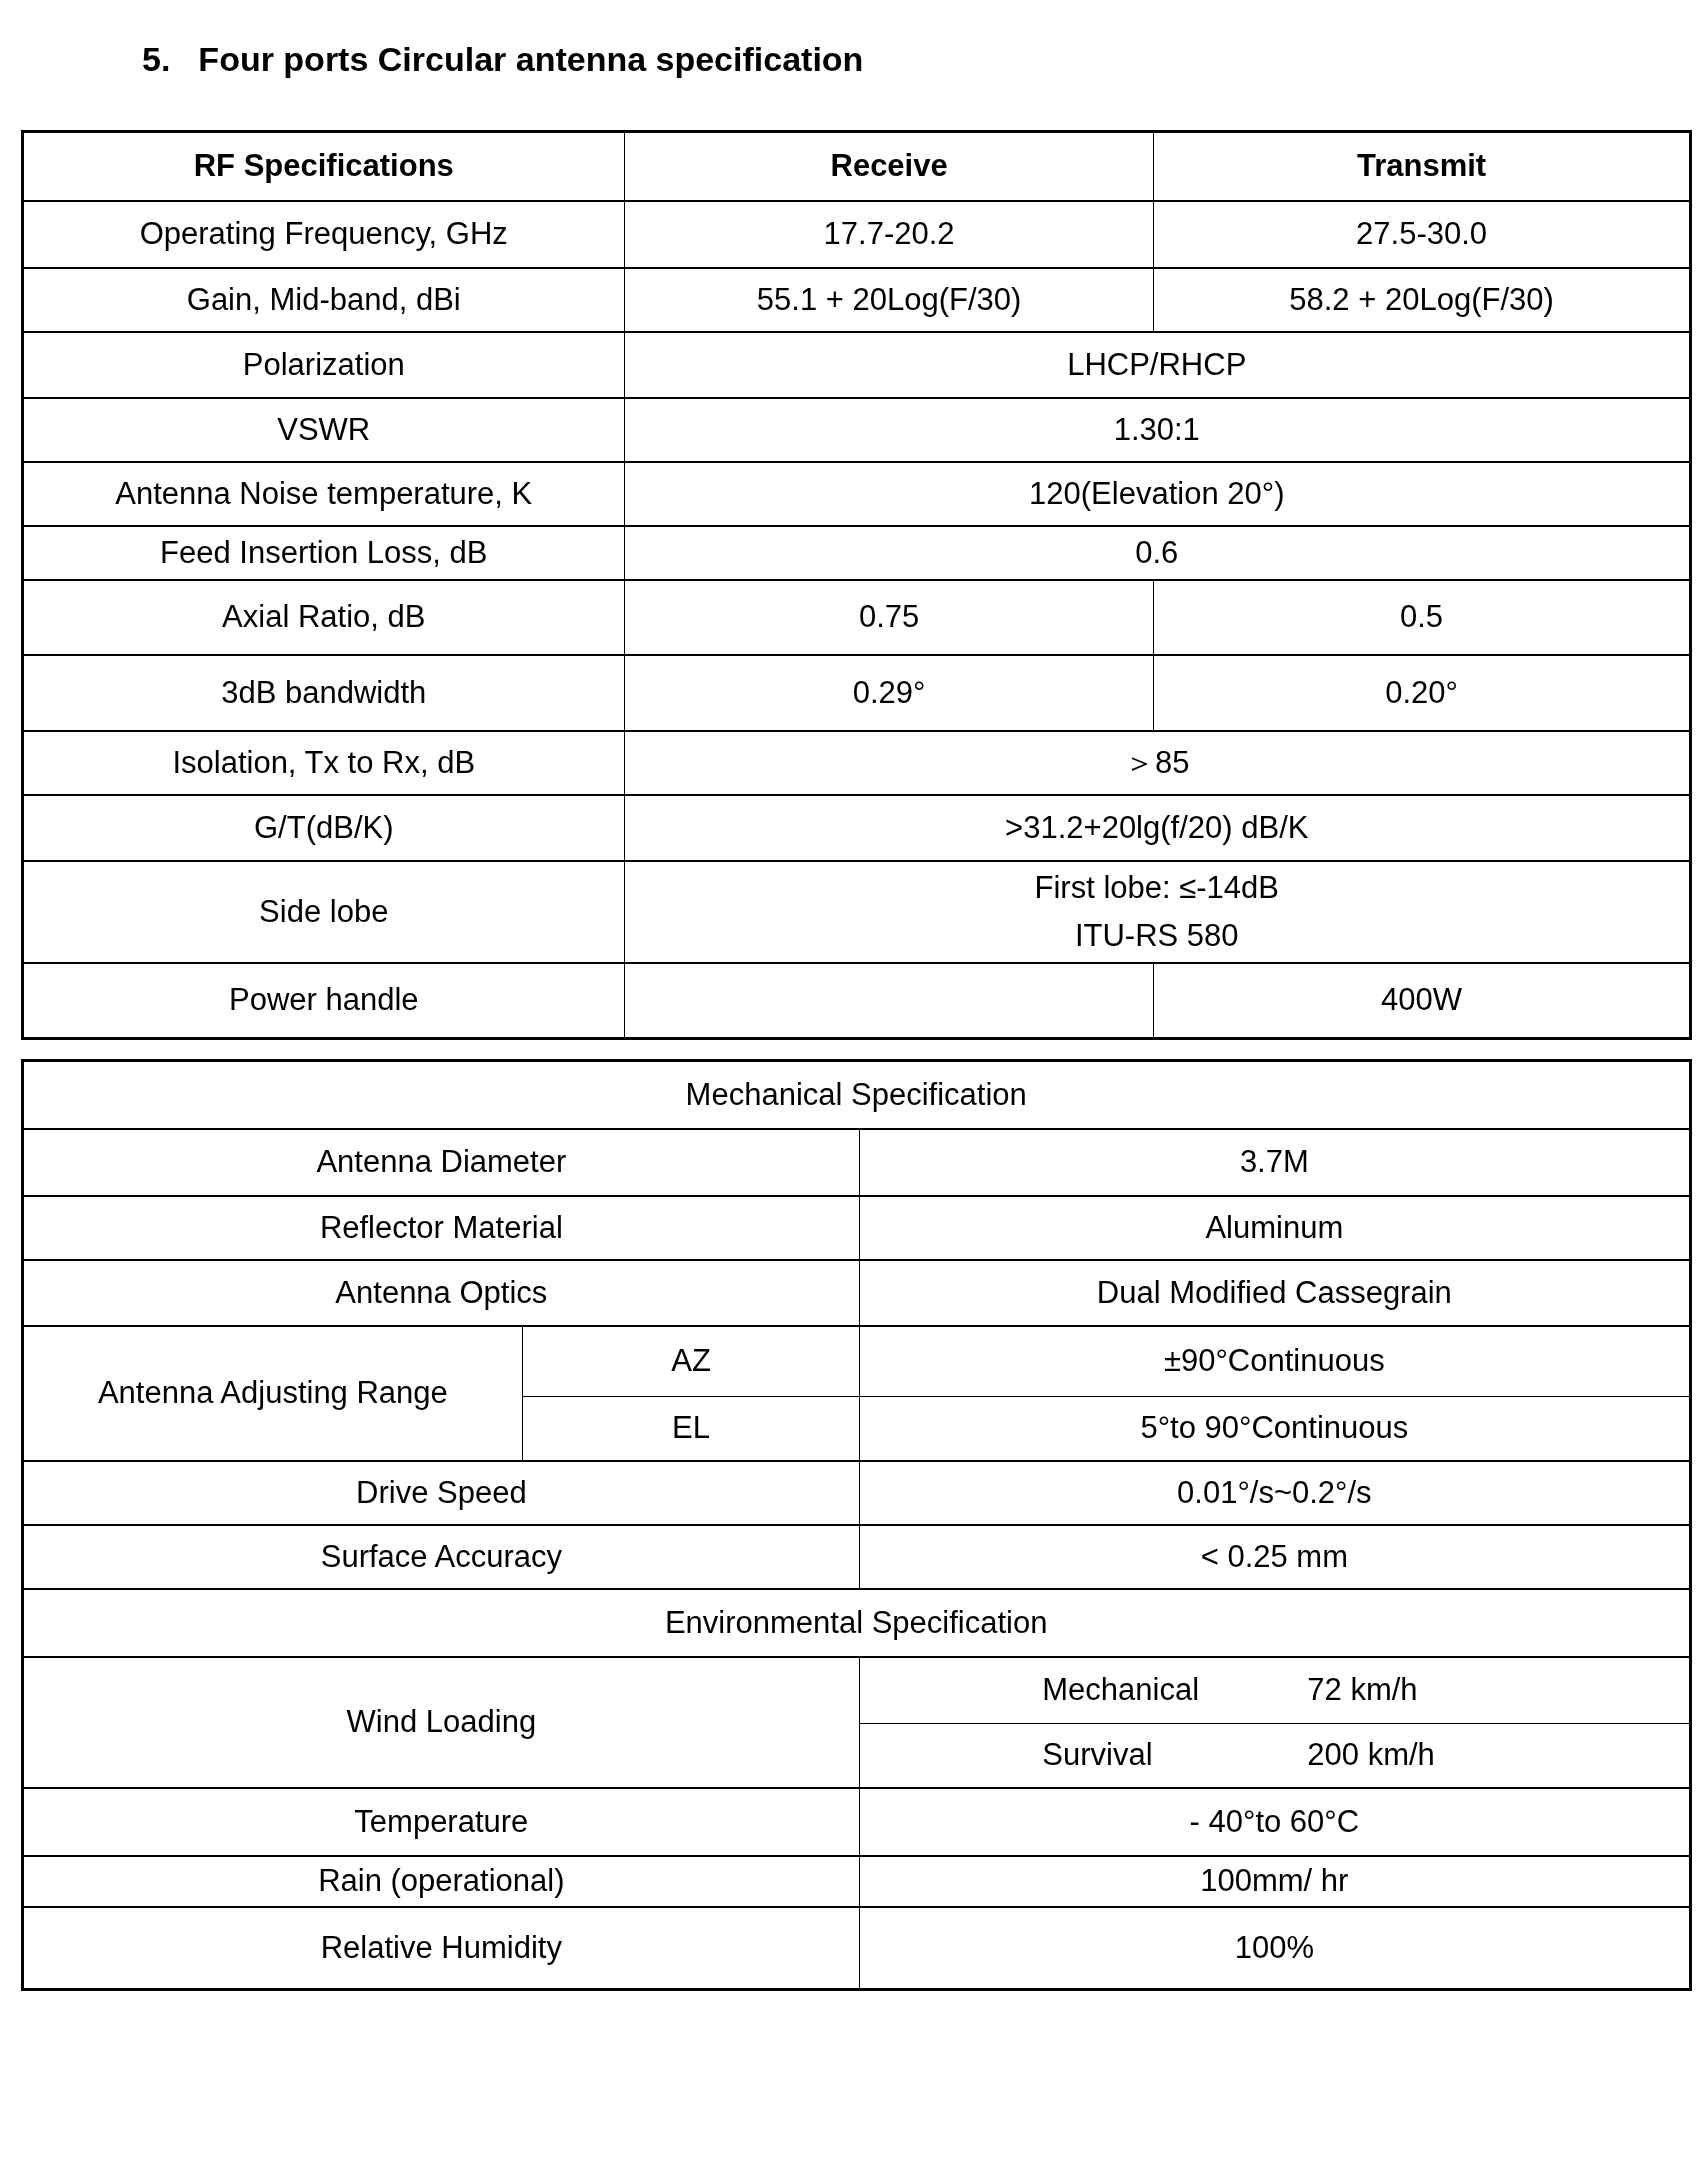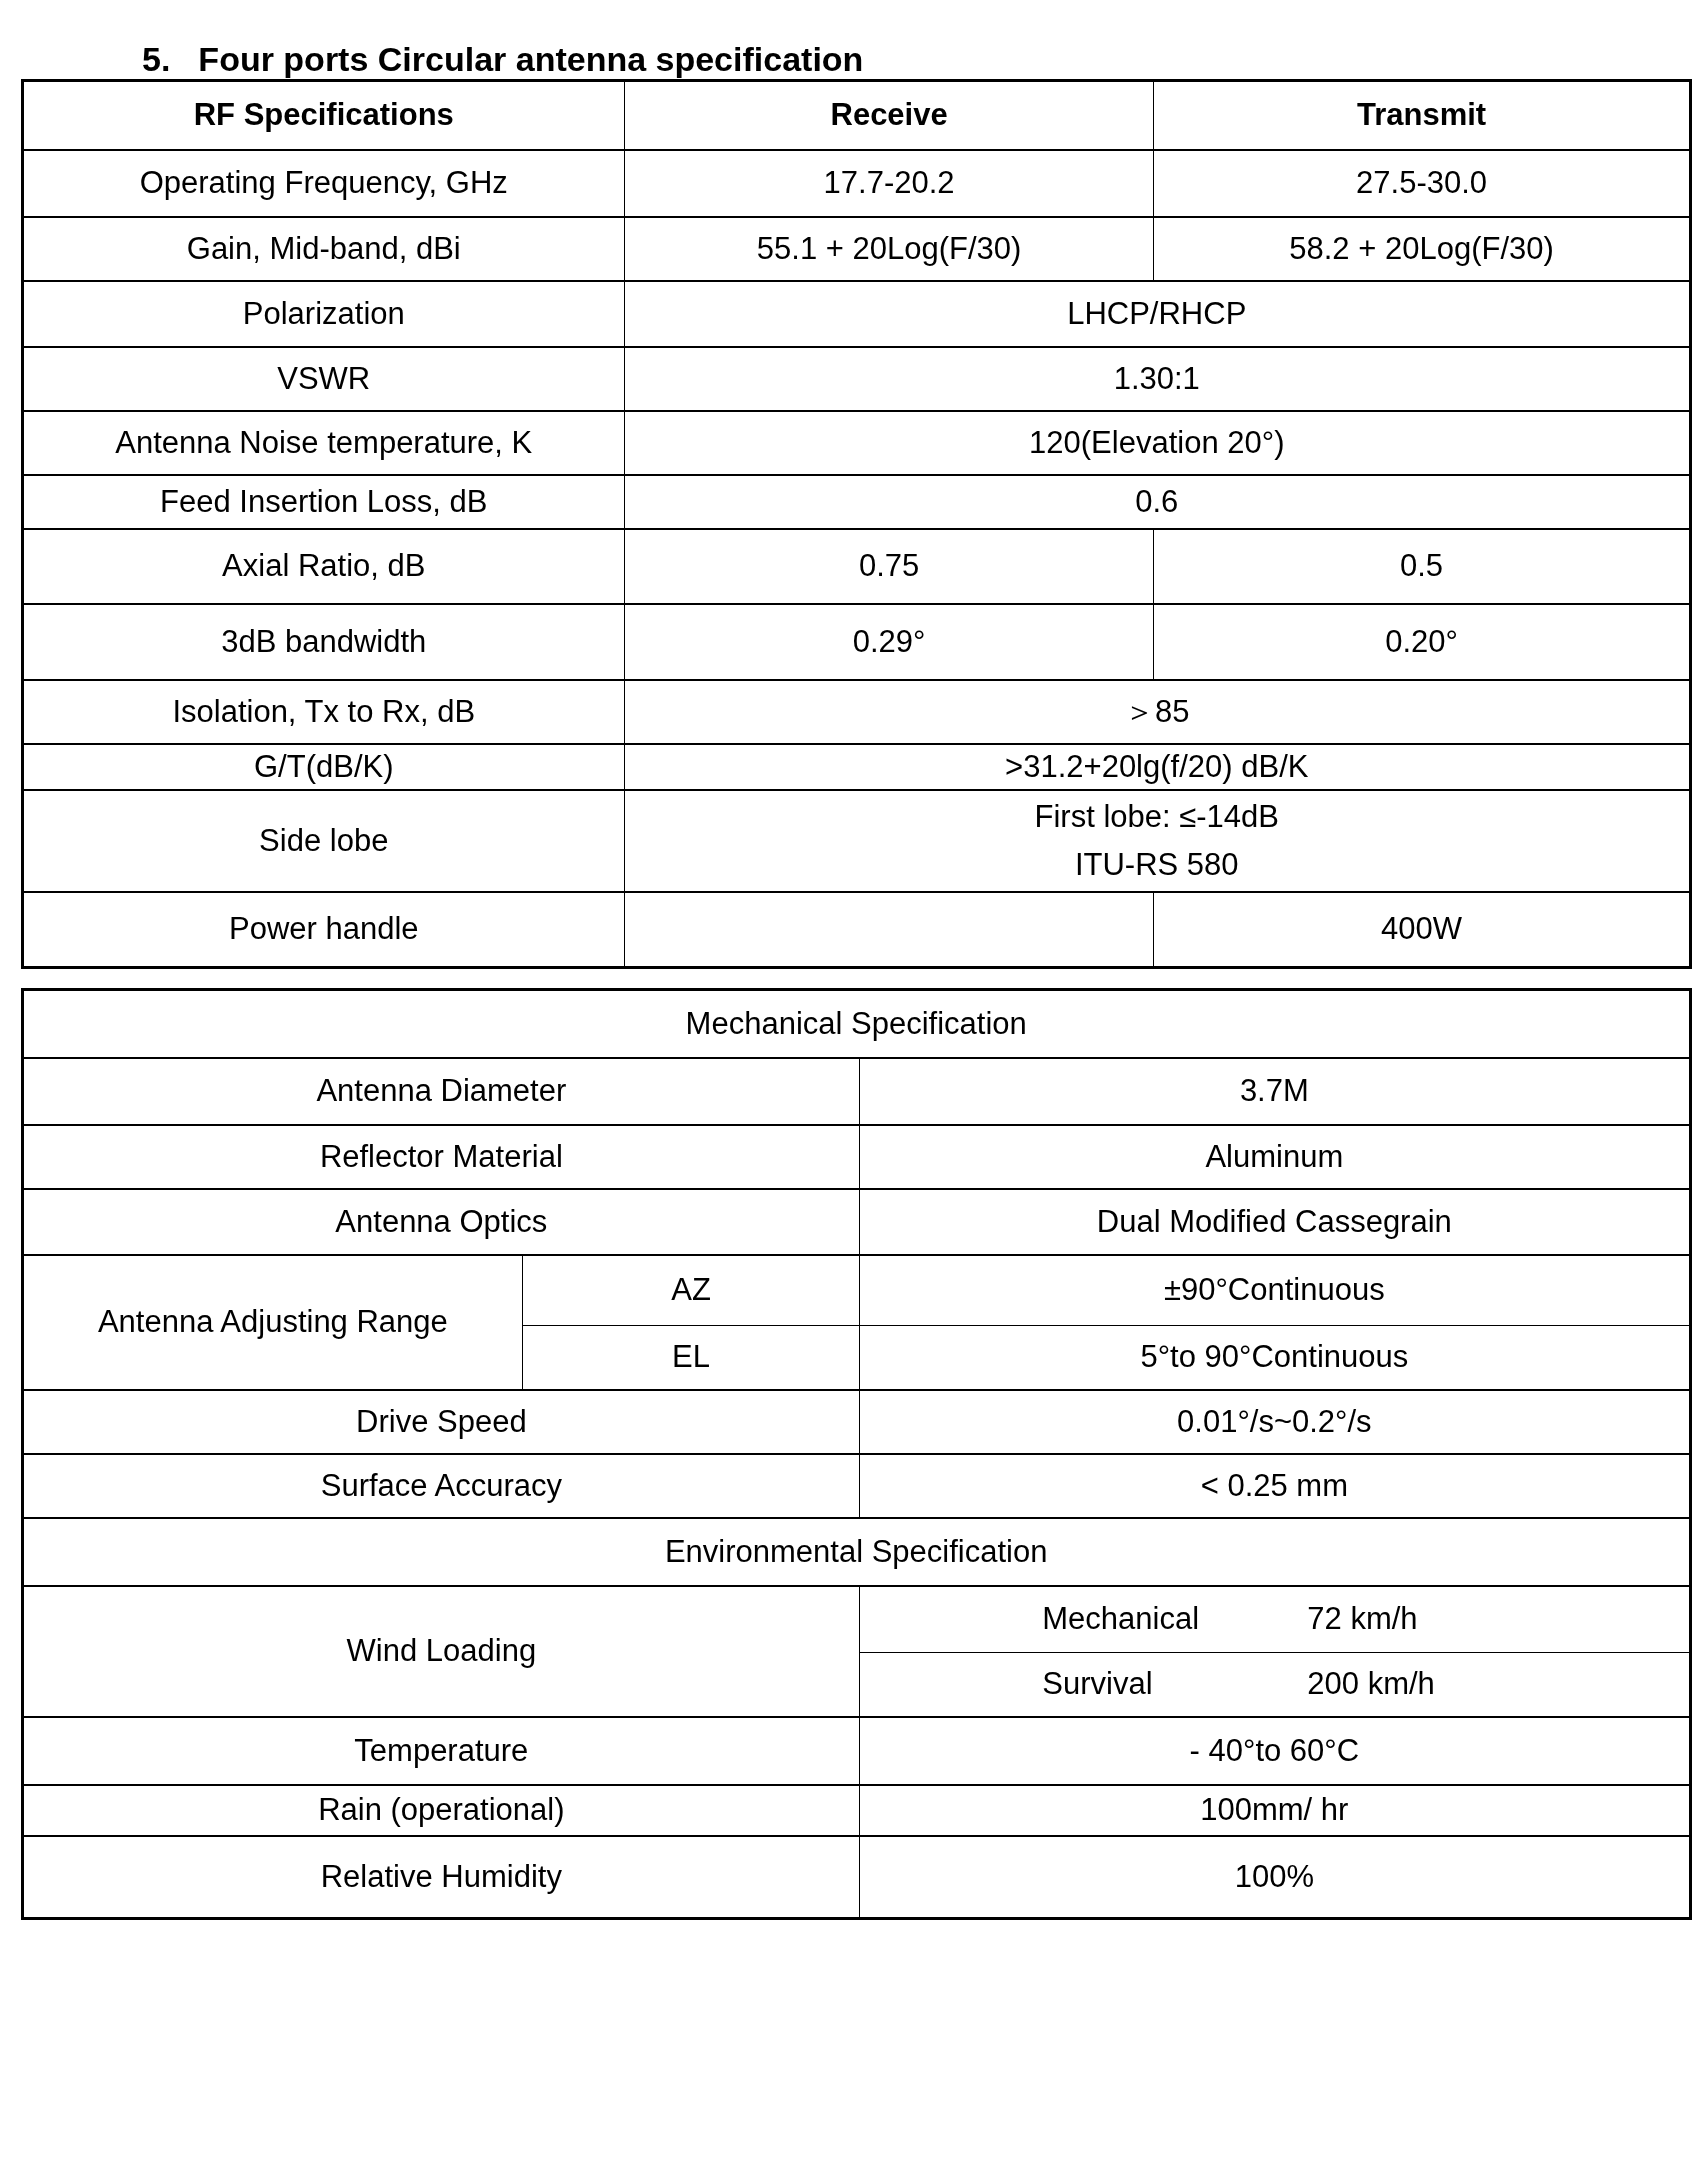--- a/index.html
+++ b/index.html
@@ -24,21 +24,21 @@
     font-weight: bold;
     line-height: 1.15;
   }
   table.spec {
     border-collapse: collapse;
     table-layout: fixed;
     width: 1671px;
     margin-left: 20.7px;
     border: 3.3px solid #000;
   }
-  #rf-table { }
+  #rf-table { margin-top: 51px; }
   #mech-table { margin-top: 19px; }
   table.spec td, table.spec th {
     border: 1.7px solid #000;
     border-top-width: 2.5px;
     border-bottom-width: 2.5px;
     text-align: center;
     vertical-align: middle;
     font-size: 31px;
     font-weight: normal;
     padding: 0;
@@ -120,21 +120,21 @@
   </tr>
   <tr style="height:76px">
     <td>3dB bandwidth</td>
     <td>0.29°</td>
     <td>0.20°</td>
   </tr>
   <tr style="height:64px">
     <td>Isolation, Tx to Rx, dB</td>
     <td colspan="2">＞85</td>
   </tr>
-  <tr style="height:46px">
+  <tr style="height:66px">
     <td>G/T(dB/K)</td>
     <td colspan="2">&gt;31.2+20lg(f/20) dB/K</td>
   </tr>
   <tr style="height:102px">
     <td>Side lobe</td>
     <td colspan="2" class="two-line">
       <div>First lobe: ≤-14dB</div>
       <div>ITU-RS 580</div>
     </td>
   </tr>

